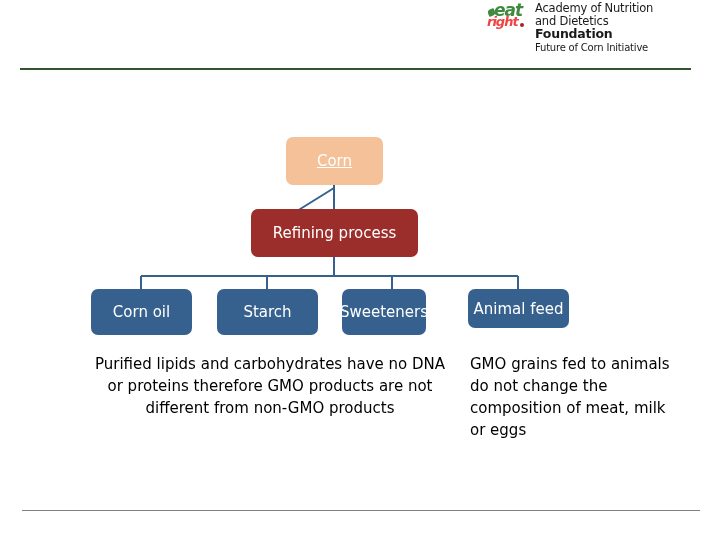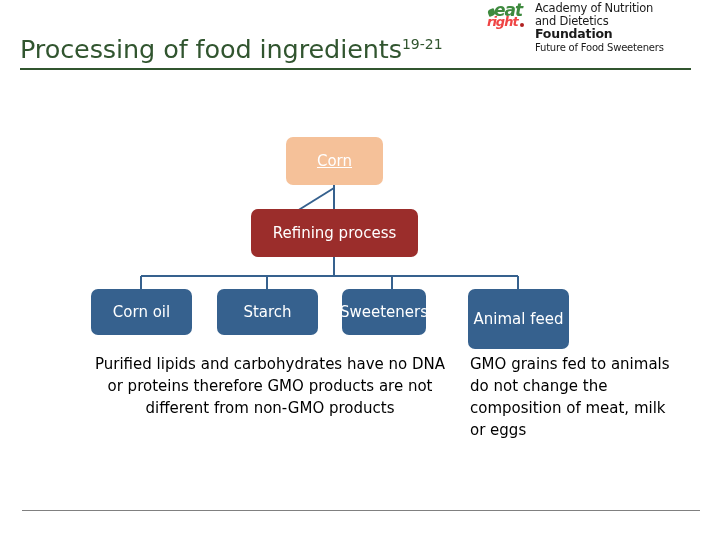--- a/index.html
+++ b/index.html
@@ -164,21 +164,21 @@
   #node-starch {
     left: 217px; top: 289px;
     width: 101px; height: 46px;
   }
   #node-sweeteners {
     left: 342px; top: 289px;
     width: 84px; height: 46px;
   }
   #node-animal-feed {
     left: 468px; top: 289px;
-    width: 101px; height: 60px;
+    width: 101px; height: 39px;
   }
 
   
   .body-text {
     position: absolute;
     color: #000000;
     font-size: 15px;
     line-height: 22px;
   }
   #body-left {
@@ -202,36 +202,35 @@
     width: 678px;
     height: 1px;
     background: #808080;
   }
 </style>
 </head>
 <body>
 
 <div id="slide-header">
 
-  <div id="page-title"><span>Processing of food ingredients</span><span class="sup">19-21</span></div>
 
   <div id="title-rule"></div>
 
   <div id="logo-block">
     <div id="logo-mark">
       <span class="leaf"></span>
       <span class="eat">eat</span>
       <span class="right">right</span>
       <span class="dot"></span>
     </div>
     <div id="logo-text">
       <div class="ln">Academy of Nutrition</div>
       <div class="ln">and Dietetics</div>
       <div class="ln bold">Foundation</div>
-      <div class="ln small">Future of Food Sweeteners</div>
+      <div class="ln small">Future of Corn Initiative</div>
     </div>
   </div>
 </div>
 
 <div id="diagram">
 
   <svg id="connectors" width="720" height="540">
 
     <line x1="334" y1="185" x2="334" y2="209" stroke="#36618e" stroke-width="2"></line>
 

